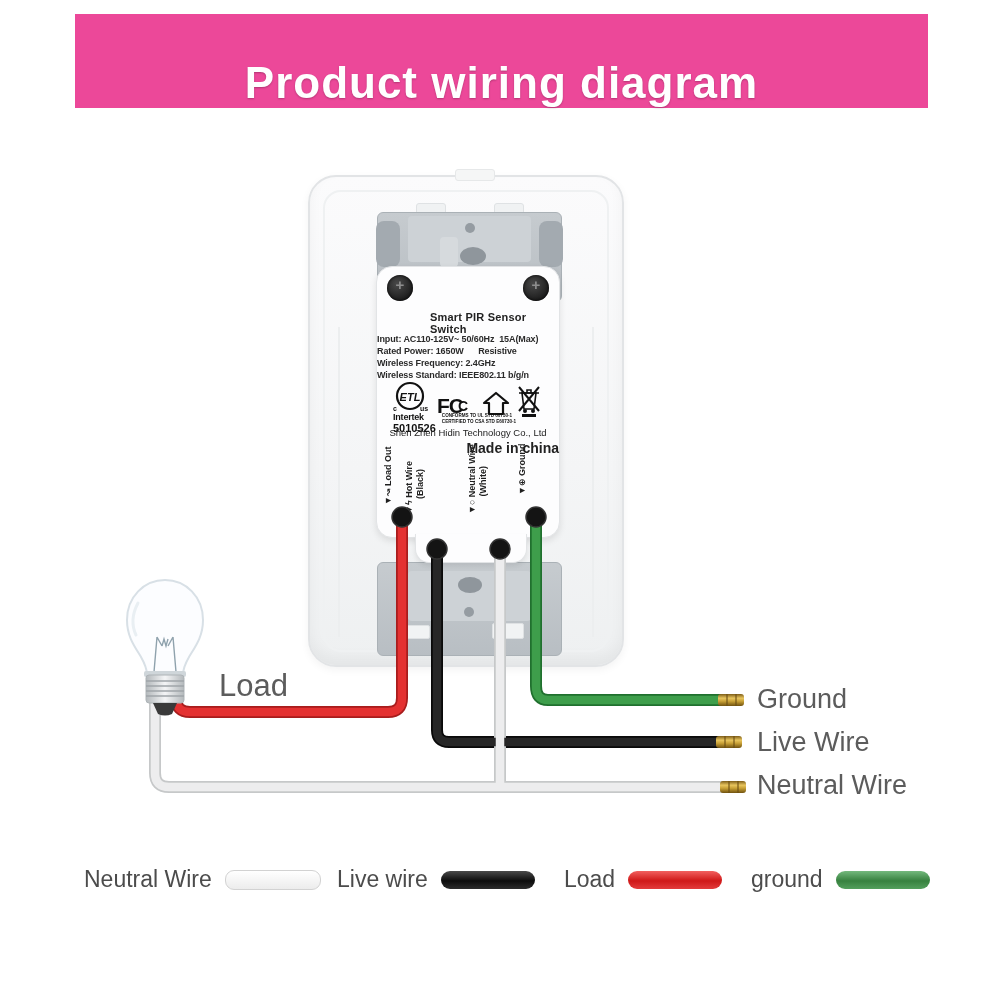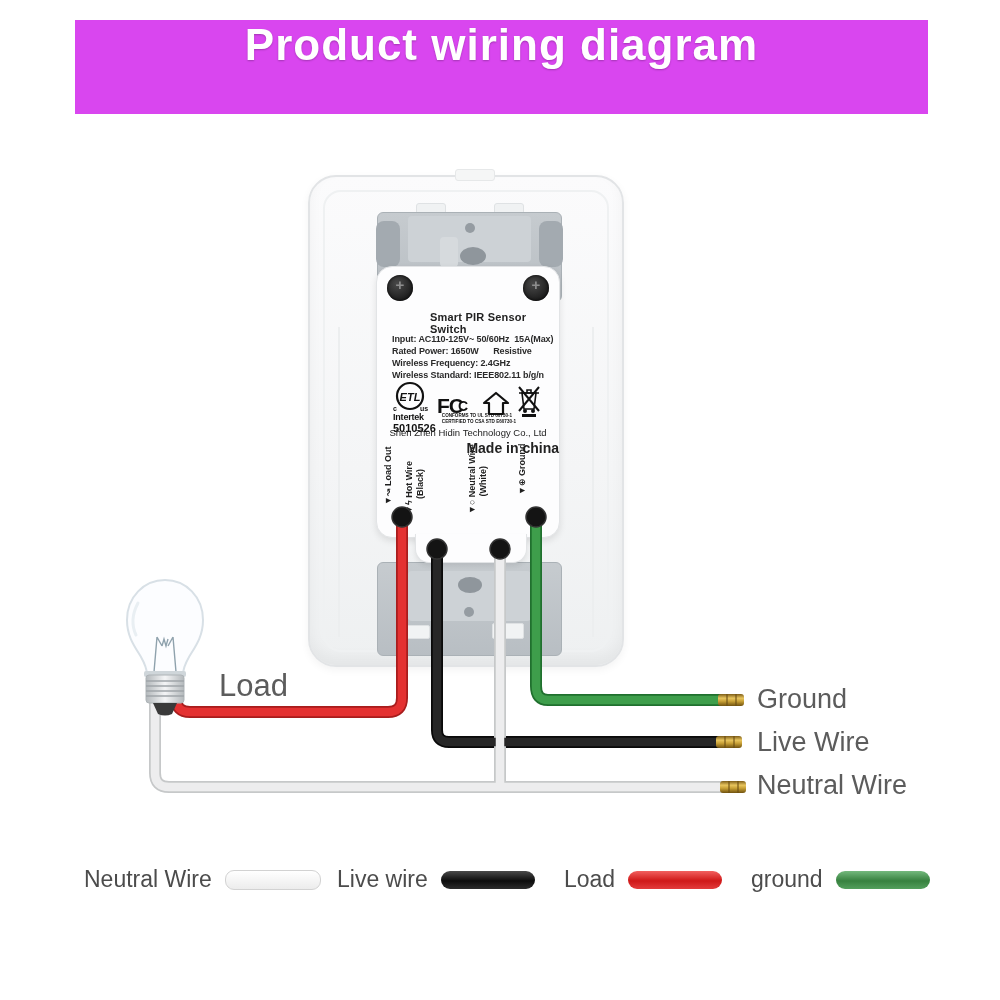--- a/index.html
+++ b/index.html
@@ -1,21 +1,21 @@
 <!DOCTYPE html>
 <html><head>
 <meta charset="utf-8">
 <style>
   html,body{margin:0;padding:0;background:#ffffff;}
   #canvas{position:relative;width:1000px;height:1000px;background:#ffffff;overflow:hidden;
           font-family:"Liberation Sans","DejaVu Sans",sans-serif;}
 
   
-  .banner{position:absolute;left:75px;top:20px;width:853px;height:94px;background:#d946ef;
-          display:flex;align-items:flex-start;justify-content:center;}
+  .banner{position:absolute;left:75px;top:14px;width:853px;height:94px;background:#ec4899;
+          display:flex;align-items:flex-end;justify-content:center;}
   .banner-title{color:#ffffff;font-size:44px;font-weight:bold;letter-spacing:1px;
           text-shadow:0 1px 2px rgba(0,0,0,.25);}
 
   
   .plate{position:absolute;left:308px;top:175px;width:312px;height:488px;
          background:linear-gradient(180deg,#fbfbfc 0%,#f4f5f6 60%,#eef0f1 100%);
          border:2px solid #e2e4e6;border-radius:28px;
          box-shadow:inset 0 -8px 14px rgba(0,0,0,.045),0 3px 8px rgba(0,0,0,.05);z-index:1;}
   .plate-inner{position:absolute;left:13px;top:13px;right:13px;bottom:13px;
          border:2px solid #eff1f2;border-radius:18px;}
@@ -46,21 +46,21 @@
   .module-tab{position:absolute;left:415px;top:534px;width:110px;height:28px;background:#fdfdfe;
          border:1px solid #e2e4e6;border-top:none;border-radius:0 0 14px 14px;
          box-shadow:0 3px 5px rgba(0,0,0,.08);z-index:3;}
   .screw{position:absolute;width:26px;height:26px;border-radius:50%;
          background:radial-gradient(circle at 40% 35%,#4a4a4a,#1d1d1d 70%);
          box-shadow:inset 0 0 3px #000;}
   .screw::after{content:"+";position:absolute;left:0;right:0;top:1px;text-align:center;
          color:#8e8e8e;font-size:15px;font-weight:bold;}
   .screw.l{left:10px;top:8px;} .screw.r{left:146px;top:8px;}
   .m-title{position:absolute;left:13px;top:44px;font-size:11px;font-weight:700;color:#222;letter-spacing:.2px;margin-left:40px;}
-  .m-specs{position:absolute;left:15px;top:66px;font-size:9px;line-height:12px;font-weight:600;
+  .m-specs{position:absolute;left:0;top:66px;font-size:9px;line-height:12px;font-weight:600;
          color:#2a2a2a;white-space:pre;letter-spacing:-0.1px;}
   .m-icons{position:absolute;left:13px;top:114px;display:flex;align-items:flex-end;gap:7px;}
   .m-certrow{position:absolute;left:16px;top:146px;display:flex;gap:6px;align-items:flex-start;}
   .intertek-name{font-size:9px;font-weight:800;color:#111;line-height:9px;letter-spacing:-0.2px;}
   .intertek-num{font-size:11px;font-weight:700;color:#111;}
   .conformance{font-size:4.6px;font-weight:700;color:#111;line-height:6px;white-space:pre;letter-spacing:0;}
   .m-company{position:absolute;left:0;right:0;top:160px;text-align:center;font-size:9.5px;
          font-weight:400;color:#222;}
   .m-origin{position:absolute;left:0;right:0;top:173px;text-align:right;font-size:14px;
          font-weight:600;color:#222;}

